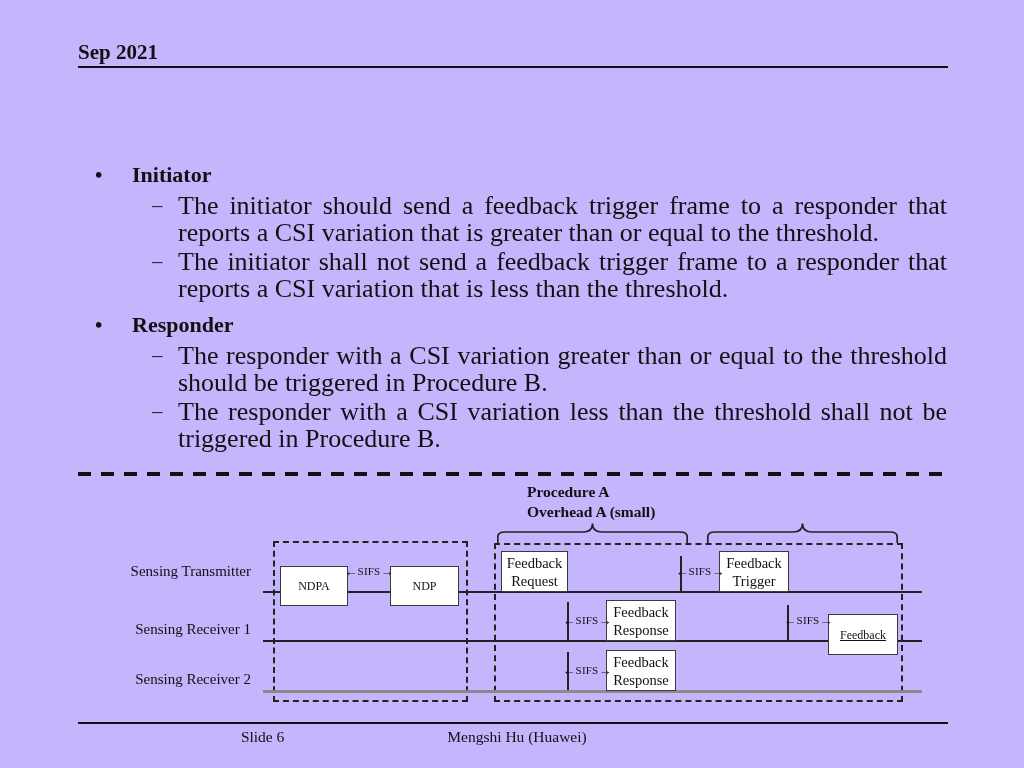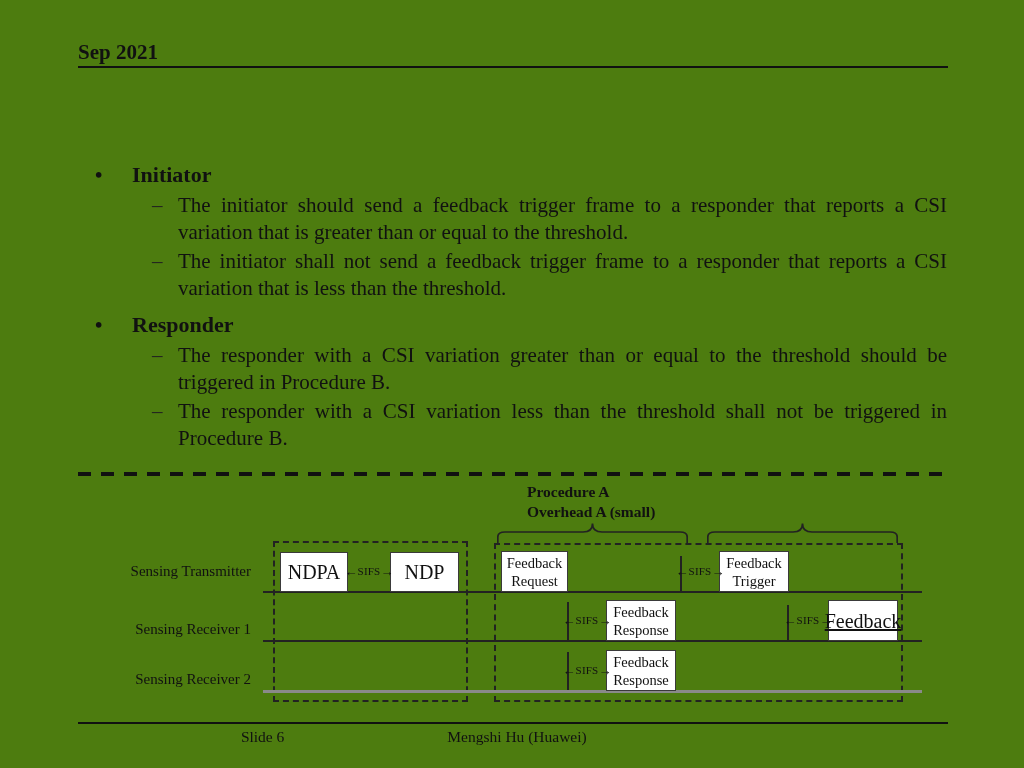--- a/index.html
+++ b/index.html
@@ -1,21 +1,21 @@
 <!DOCTYPE html>
 <html><head>
 <meta charset="utf-8">
 <style>
   * { margin: 0; padding: 0; box-sizing: border-box; }
   html, body { background: #888; }
   .slide {
     position: relative;
     width: 1024px; height: 768px;
     margin: 0 auto;
-    background: #4d7c0f;
+    background: #c4b5fd;
     font-family: "Liberation Serif", "DejaVu Serif", serif;
     color: #111;
     overflow: hidden;
   }
   
   .hdr {
     position: absolute; left: 78px; top: 40px; width: 870px;
     display: flex; justify-content: space-between;
     font-weight: bold; font-size: 21px;
   }
@@ -29,21 +29,21 @@
   }
   
   .content { position: absolute; left: 95px; top: 160px; width: 852px; }
   .b1 { display: flex; align-items: baseline; margin-top: 8px; }
   .b1:first-child { margin-top: 0; }
   .b1-dot { width: 37px; font-size: 21px; font-weight: bold; }
   .b1-label { font-size: 22px; font-weight: bold; line-height: 30px; }
   .b2 { display: flex; margin-left: 57px; margin-top: 2px; }
   .b2-dash { width: 26px; font-size: 21px; line-height: 27px; color: #222; }
   .b2-text {
-    flex: 1; font-size: 21px; line-height: 27px;
+    flex: 1; font-size: 26px; line-height: 27px;
     text-align: justify;
   }
   
   .sep {
     position: absolute; left: 78px; top: 472px; width: 870px; height: 3.5px;
     background: repeating-linear-gradient(90deg, #111 0 13px, transparent 13px 23px);
   }
   
   .diagram { position: absolute; inset: 0; }
   .proc-label {
@@ -56,21 +56,21 @@
     position: absolute; width: 185px; left: 66px;
     text-align: right; font-size: 15px; white-space: nowrap;
   }
   .tline { position: absolute; left: 263px; width: 659px; height: 1.5px; background: #222; }
   .tline.gray { height: 2.5px; background: #8a8a8a; }
   .dbox {
     position: absolute; border: 1.5px solid #3a3a3a; background: #fff;
     display: flex; align-items: center; justify-content: center;
     text-align: center; font-size: 14.5px; line-height: 18px;
   }
-  .dbox.lg { font-size: 20px; }
+  .dbox.lg { font-size: 12px; margin-top: 14px; }
   .tick { position: absolute; width: 2px; background: #222; }
   .sifs {
     position: absolute; height: 20px;
     display: flex; align-items: center; justify-content: center;
     white-space: nowrap;
   }
   .sifs .arr { font-size: 13px; line-height: 1; }
   .sifs .sifs-t { font-size: 11px; letter-spacing: 0.2px; }
   
   .ftr-rule {

